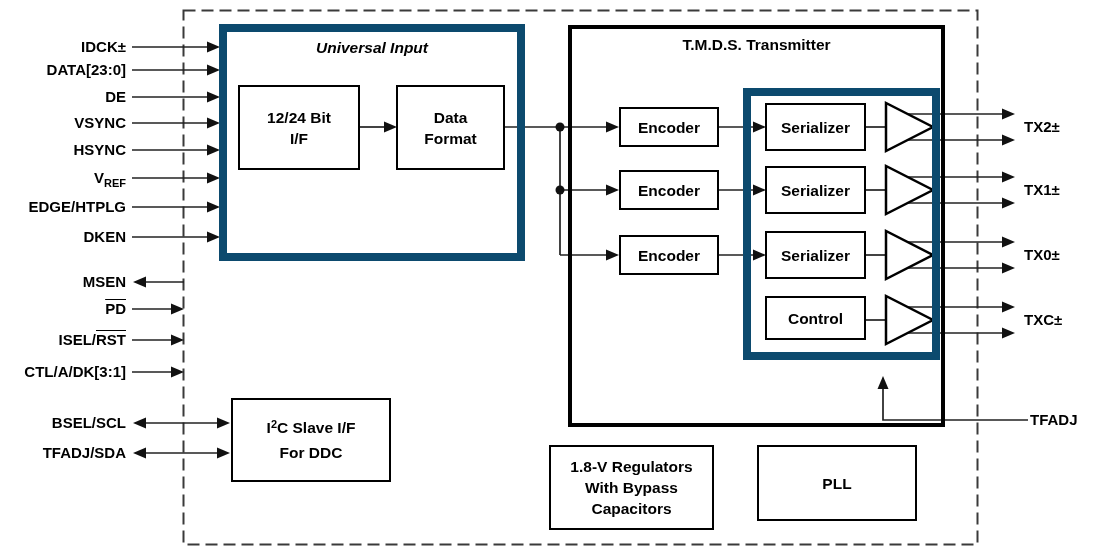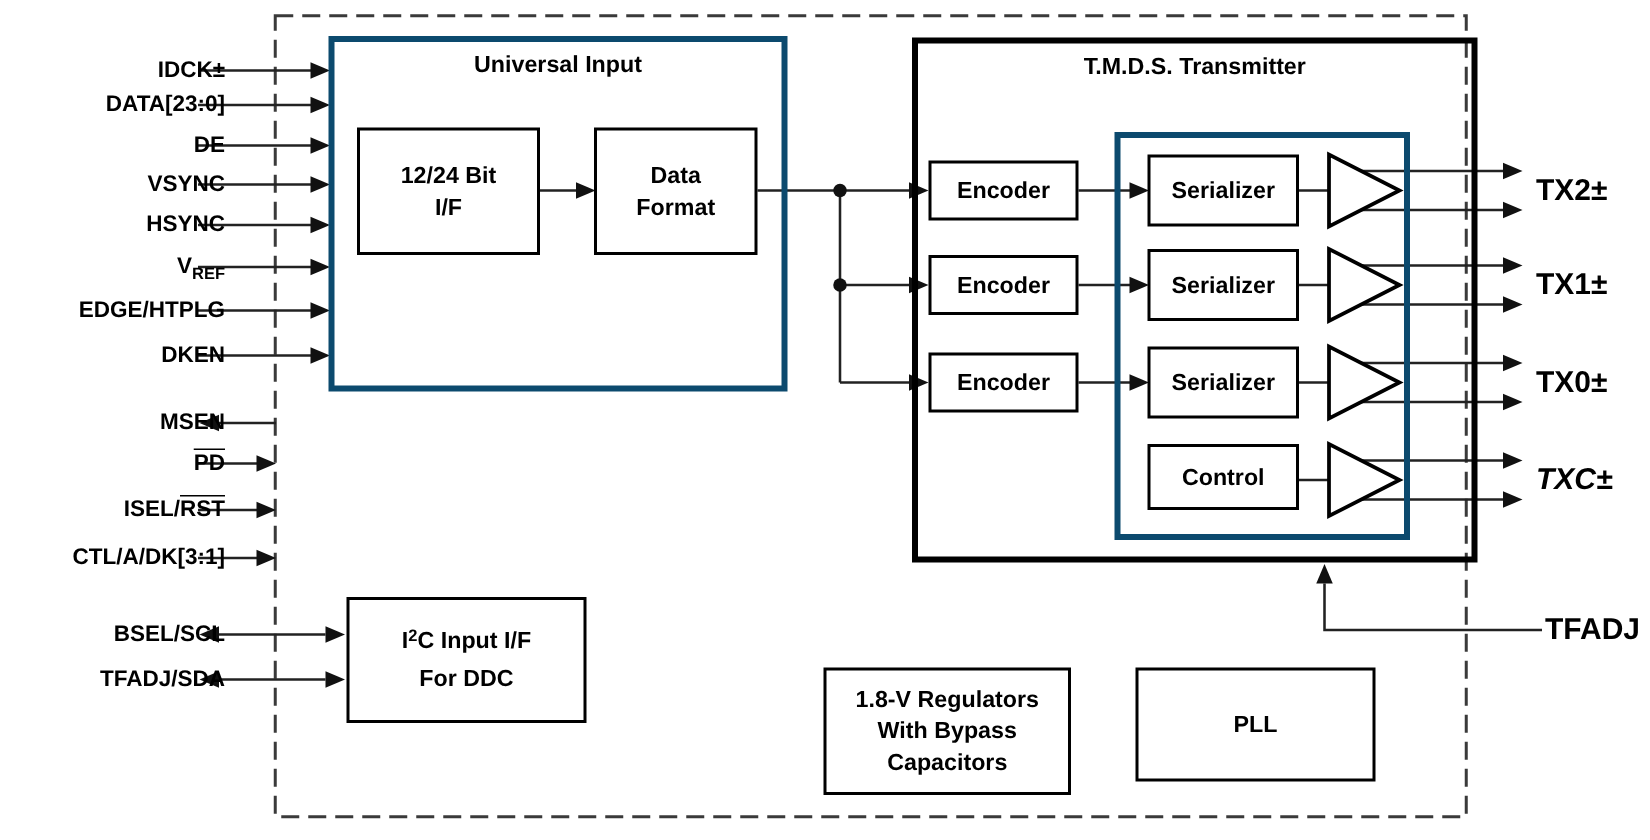--- a/index.html
+++ b/index.html
@@ -8,34 +8,33 @@
     font-family:"Liberation Sans", sans-serif; color:#000; overflow:hidden;
   }
   svg.wires { position:absolute; left:0; top:0; width:1100px; height:560px; }
   .box {
     position:absolute; box-sizing:border-box; border:2px solid #000;
     background:transparent; display:flex; flex-direction:column;
     align-items:center; justify-content:center; text-align:center;
     font-weight:bold; font-size:15.5px; line-height:21px;
   }
   .bigbox { position:absolute; box-sizing:border-box; background:transparent; }
-  .b3 { border:4px solid #0c4a6e; }
+  .b3 { border:8px solid #0c4a6e;font-style:italic; }
   .b4 { border:4px solid #000; }
   .heading {
     position:absolute; top:7px; left:0; right:0; text-align:center;
     font-weight:bold; font-size:15.5px;
   }
   .pin {
     position:absolute; left:0; width:126px; text-align:right;
     font-weight:bold; font-size:15px; height:22px; line-height:22px;
     white-space:nowrap;
-    padding-left:24px;
   }
   .rpin {
-    position:absolute; font-weight:bold; font-size:20px; height:22px;
+    position:absolute; font-weight:bold; font-size:15px; height:22px;
     line-height:22px; white-space:nowrap;
   }
   .ovl { text-decoration:overline; }
   .sub { font-size:11px; vertical-align:-4px; letter-spacing:0; }
   .sup { font-size:11px; position:relative; top:-5px; }
   .l2 { line-height:24px; }
 </style>
 </head>
 <body>
 
@@ -144,21 +143,21 @@
   <div class="box" style="left:238px; top:85px; width:122px; height:85px;">
     <div>12/24 Bit</div>
     <div>I/F</div>
   </div>
 
   <div class="box" style="left:396px; top:85px; width:109px; height:85px;">
     <div>Data</div>
     <div>Format</div>
   </div>
 
-  <div class="bigbox b4" style="left:608px; top:25px; width:377px; height:350px;">
+  <div class="bigbox b4" style="left:568px; top:25px; width:377px; height:402px;">
     <div class="heading">T.M.D.S. Transmitter</div>
   </div>
 
   <div class="bigbox b3" style="left:743px; top:88px; width:197px; height:272px;"></div>
 
   <div class="box" style="left:619px; top:107px; width:100px; height:40px;">
     <div>Encoder</div>
   </div>
   <div class="box" style="left:619px; top:170px; width:100px; height:40px;">
     <div>Encoder</div>
@@ -174,21 +173,21 @@
     <div>Serializer</div>
   </div>
   <div class="box" style="left:765px; top:231px; width:101px; height:48px;">
     <div>Serializer</div>
   </div>
   <div class="box" style="left:765px; top:296px; width:101px; height:44px;">
     <div>Control</div>
   </div>
 
   <div class="box l2" style="left:231px; top:398px; width:160px; height:84px;">
-    <div><span>I</span><span class="sup">2</span><span>C Input I/F</span></div>
+    <div><span>I</span><span class="sup">2</span><span>C Slave I/F</span></div>
     <div>For DDC</div>
   </div>
 
   <div class="box" style="left:549px; top:445px; width:165px; height:85px;">
     <div>1.8-V Regulators</div>
     <div>With Bypass</div>
     <div>Capacitors</div>
   </div>
 
   <div class="box" style="left:757px; top:445px; width:160px; height:76px;">
@@ -206,16 +205,16 @@
   <div class="pin" style="top:271px;">MSEN</div>
   <div class="pin" style="top:298px;"><span class="ovl">PD</span></div>
   <div class="pin" style="top:329px;"><span>ISEL/</span><span class="ovl">RST</span></div>
   <div class="pin" style="top:361px;">CTL/A/DK[3:1]</div>
   <div class="pin" style="top:412px;">BSEL/SCL</div>
   <div class="pin" style="top:442px;">TFADJ/SDA</div>
 
   <div class="rpin" style="left:1024px; top:116px;">TX2±</div>
   <div class="rpin" style="left:1024px; top:179px;">TX1±</div>
   <div class="rpin" style="left:1024px; top:244px;">TX0±</div>
-  <div class="rpin" style="left:1024px; top:309px;font-style:italic;">TXC±</div>
+  <div class="rpin" style="left:1024px; top:309px;">TXC±</div>
   <div class="rpin" style="left:1030px; top:409px;">TFADJ</div>
 
 </div>
 
 </body></html>

